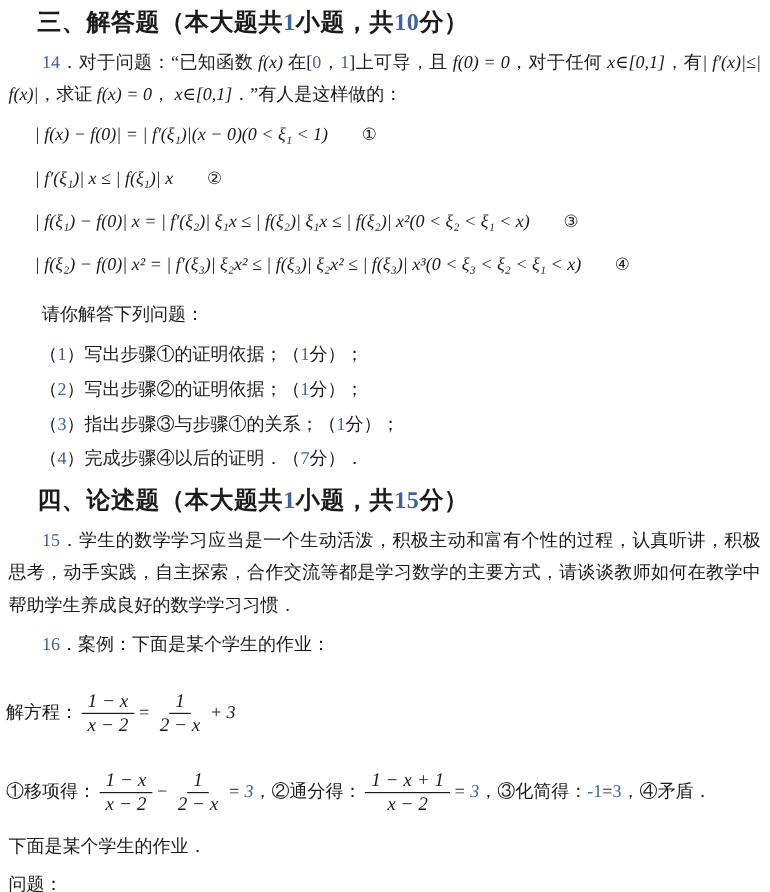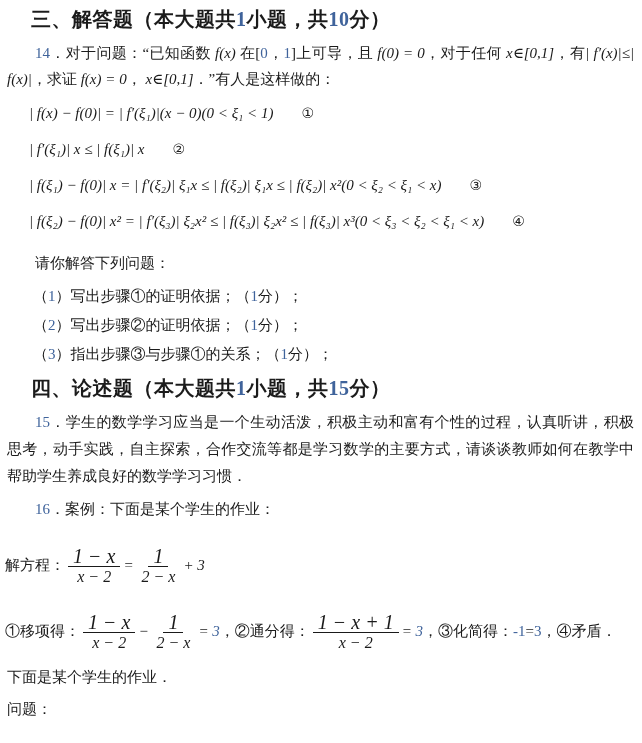--- a/index.html
+++ b/index.html
@@ -63,21 +63,21 @@
     flex-direction: column;
     align-items: center;
     vertical-align: middle;
     margin: 0 3px;
     line-height: normal;
   }
   .frac .fn {
     display: block;
     border-bottom: 1px solid #1a1a1a;
     padding: 0 5px 1px 5px;
-    font-size: 20px;
+    font-size: 16px;
     line-height: 17px;
   }
   .frac .fd {
     display: block;
     padding: 1px 5px 0 5px;
     font-size: 16px;
     line-height: 17px;
   }
   .zh { font-style: normal; }
 </style>
@@ -92,20 +92,21 @@
 
   <div class="eq"><span class="math">| f(x) − f(0)| = | f′(ξ₁)|(x − 0)(0 &lt; ξ₁ &lt; 1)</span><span class="badge">①</span></div>
   <div class="eq"><span class="math">| f′(ξ₁)| x ≤ | f(ξ₁)| x</span><span class="badge">②</span></div>
   <div class="eq"><span class="math">| f(ξ₁) − f(0)| x = | f′(ξ₂)| ξ₁x ≤ | f(ξ₂)| ξ₁x ≤ | f(ξ₂)| x²(0 &lt; ξ₂ &lt; ξ₁ &lt; x)</span><span class="badge">③</span></div>
   <div class="eq"><span class="math">| f(ξ₂) − f(0)| x² = | f′(ξ₃)| ξ₂x² ≤ | f(ξ₃)| ξ₂x² ≤ | f(ξ₃)| x³(0 &lt; ξ₃ &lt; ξ₂ &lt; ξ₁ &lt; x)</span><span class="badge">④</span></div>
 
   <p class="para indent2 zh tint" style="margin-top:8px">请你解答下列问题：</p>
   <p class="qline zh tint" style="padding-left:30px">（<span class="num">1</span>）写出步骤①的证明依据；（<span class="num">1</span>分）；</p>
   <p class="qline zh tint" style="padding-left:30px">（<span class="num">2</span>）写出步骤②的证明依据；（<span class="num">1</span>分）；</p>
   <p class="qline zh tint" style="padding-left:30px">（<span class="num">3</span>）指出步骤③与步骤①的关系；（<span class="num">1</span>分）；</p>
+  <p class="qline zh tint" style="padding-left:30px">（<span class="num">4</span>）完成步骤④以后的证明．（<span class="num">7</span>分）．</p>
 
   <div class="heading zh tint" style="margin-top:8px">四、论述题（本大题共<span class="num">1</span>小题，共<span class="num">15</span>分）</div>
   <p class="para para-15 indent2 zh tint"><span class="num">15</span>．学生的数学学习应当是一个生动活泼，积极主动和富有个性的过程，认真听讲，积极思考，动手实践，自主探索，合作交流等都是学习数学的主要方式，请谈谈教师如何在教学中帮助学生养成良好的数学学习习惯．</p>
 
   <p class="para indent2 zh tint"><span class="num">16</span>．案例：下面是某个学生的作业：</p>
 
   <div class="mathline"><span class="zh">解方程：</span><span class="m frac">
         <span class="fn">1 − x</span>
         <span class="fd">x − 2</span>
       </span><span class="m">=</span><span class="m frac">

